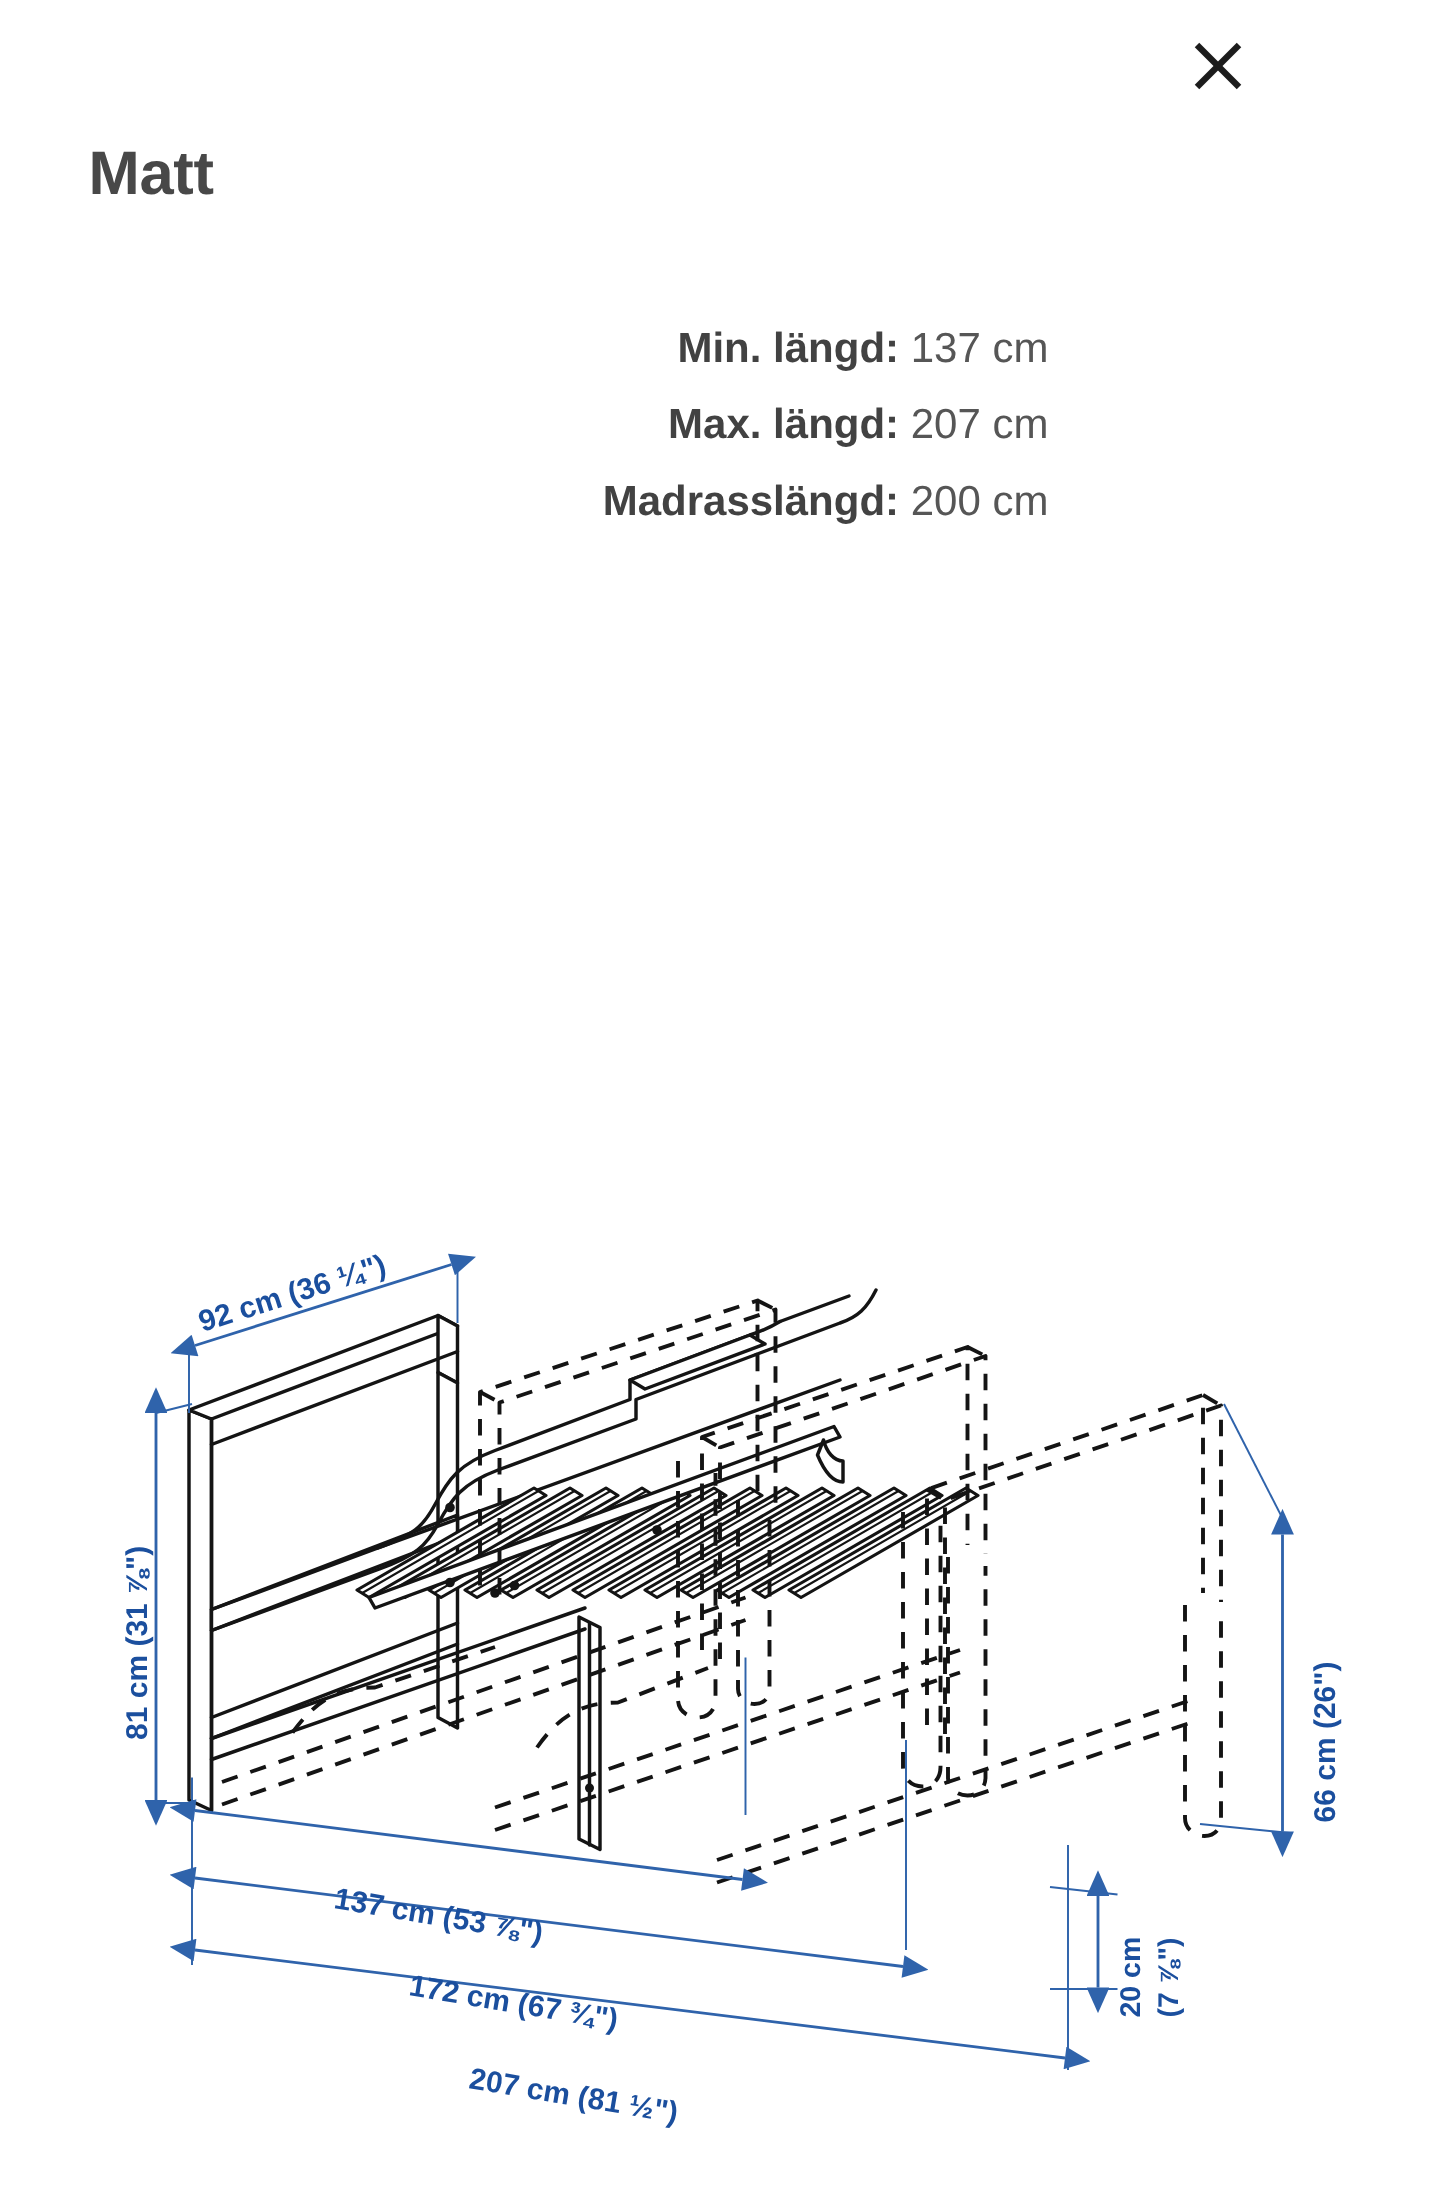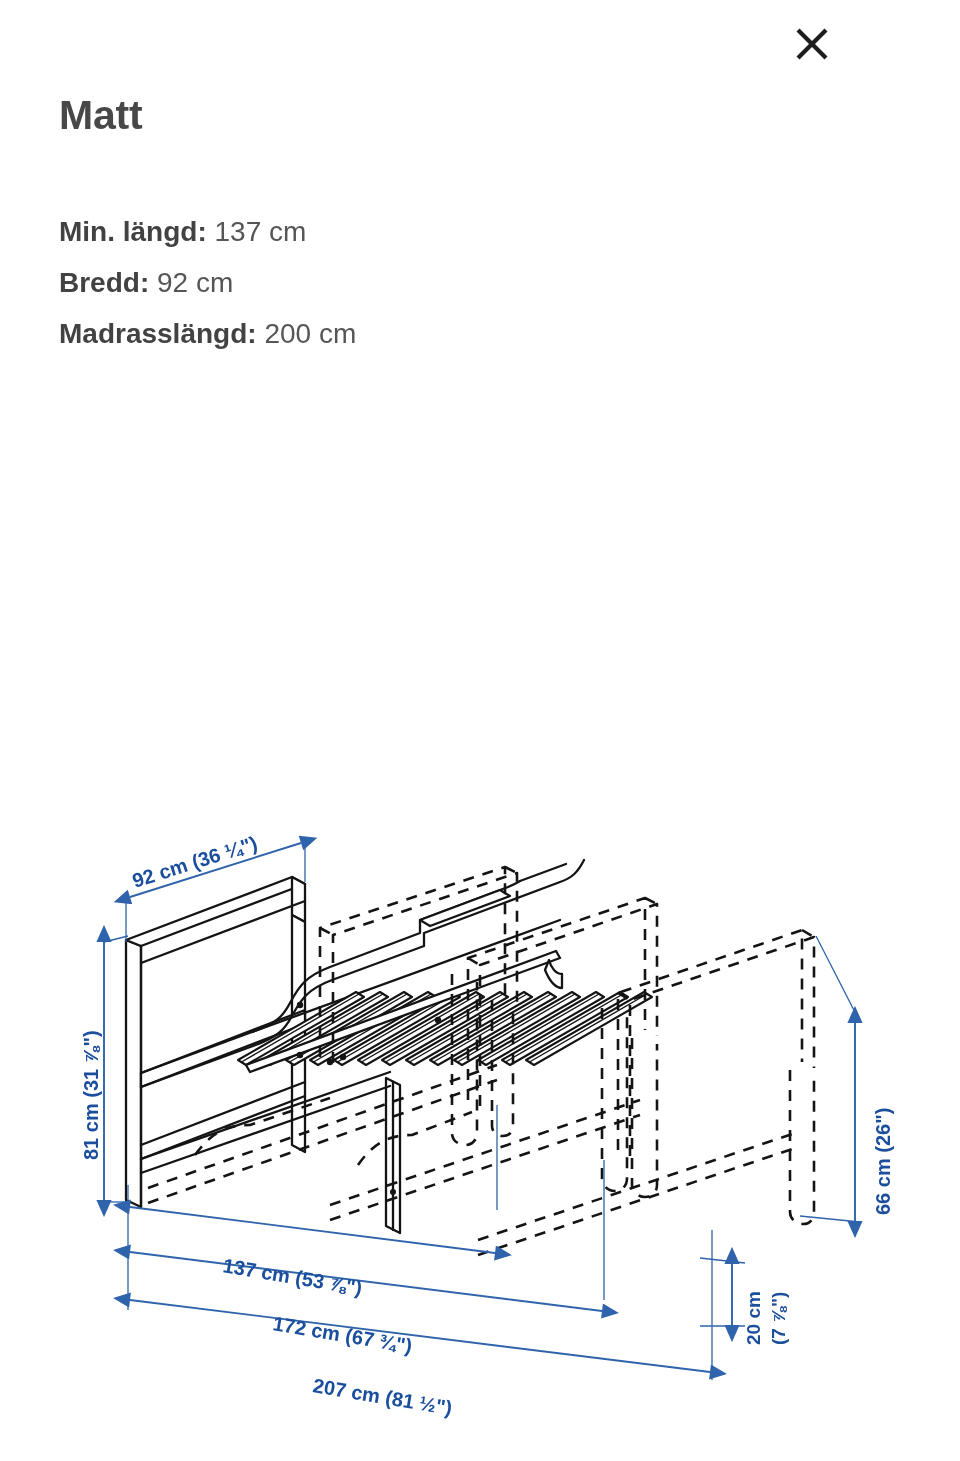--- a/index.html
+++ b/index.html
@@ -31,21 +31,21 @@
   }
 
   
   .spec-list{
     position:absolute;left:59px;top:206px;
     width:640px;
     list-style:none;margin:0;padding:0;
   }
   .spec-row{
     font-size:28px;line-height:51px;
-    color:#4a4a4a;white-space:nowrap;
+    color:#4a4a4a;white-space:nowrap;text-align:right;
   }
   .spec-label{font-weight:bold;color:#424242;}
   .spec-value{font-weight:normal;color:#565656;}
 
   
   .drawing{
     position:absolute;left:0;top:760px;
     width:960px;height:700px;
   }
   .drawing svg{display:block;width:960px;height:700px;}
@@ -65,22 +65,22 @@
   </button>
 
   <h1 class="page-title">Matt</h1>
 
   <ul class="spec-list">
     <li class="spec-row">
       <span class="spec-label">Min. längd:</span>
       <span class="spec-value">137 cm</span>
     </li>
     <li class="spec-row">
-      <span class="spec-label">Bredd:</span>
-      <span class="spec-value">92 cm</span>
+      <span class="spec-label">Max. längd:</span>
+      <span class="spec-value">207 cm</span>
     </li>
     <li class="spec-row">
       <span class="spec-label">Madrasslängd:</span>
       <span class="spec-value">200 cm</span>
     </li>
   </ul>
 
   <div class="drawing">
     <svg viewBox="0 0 960 700" xmlns="http://www.w3.org/2000/svg" aria-hidden="true">
       <defs>

